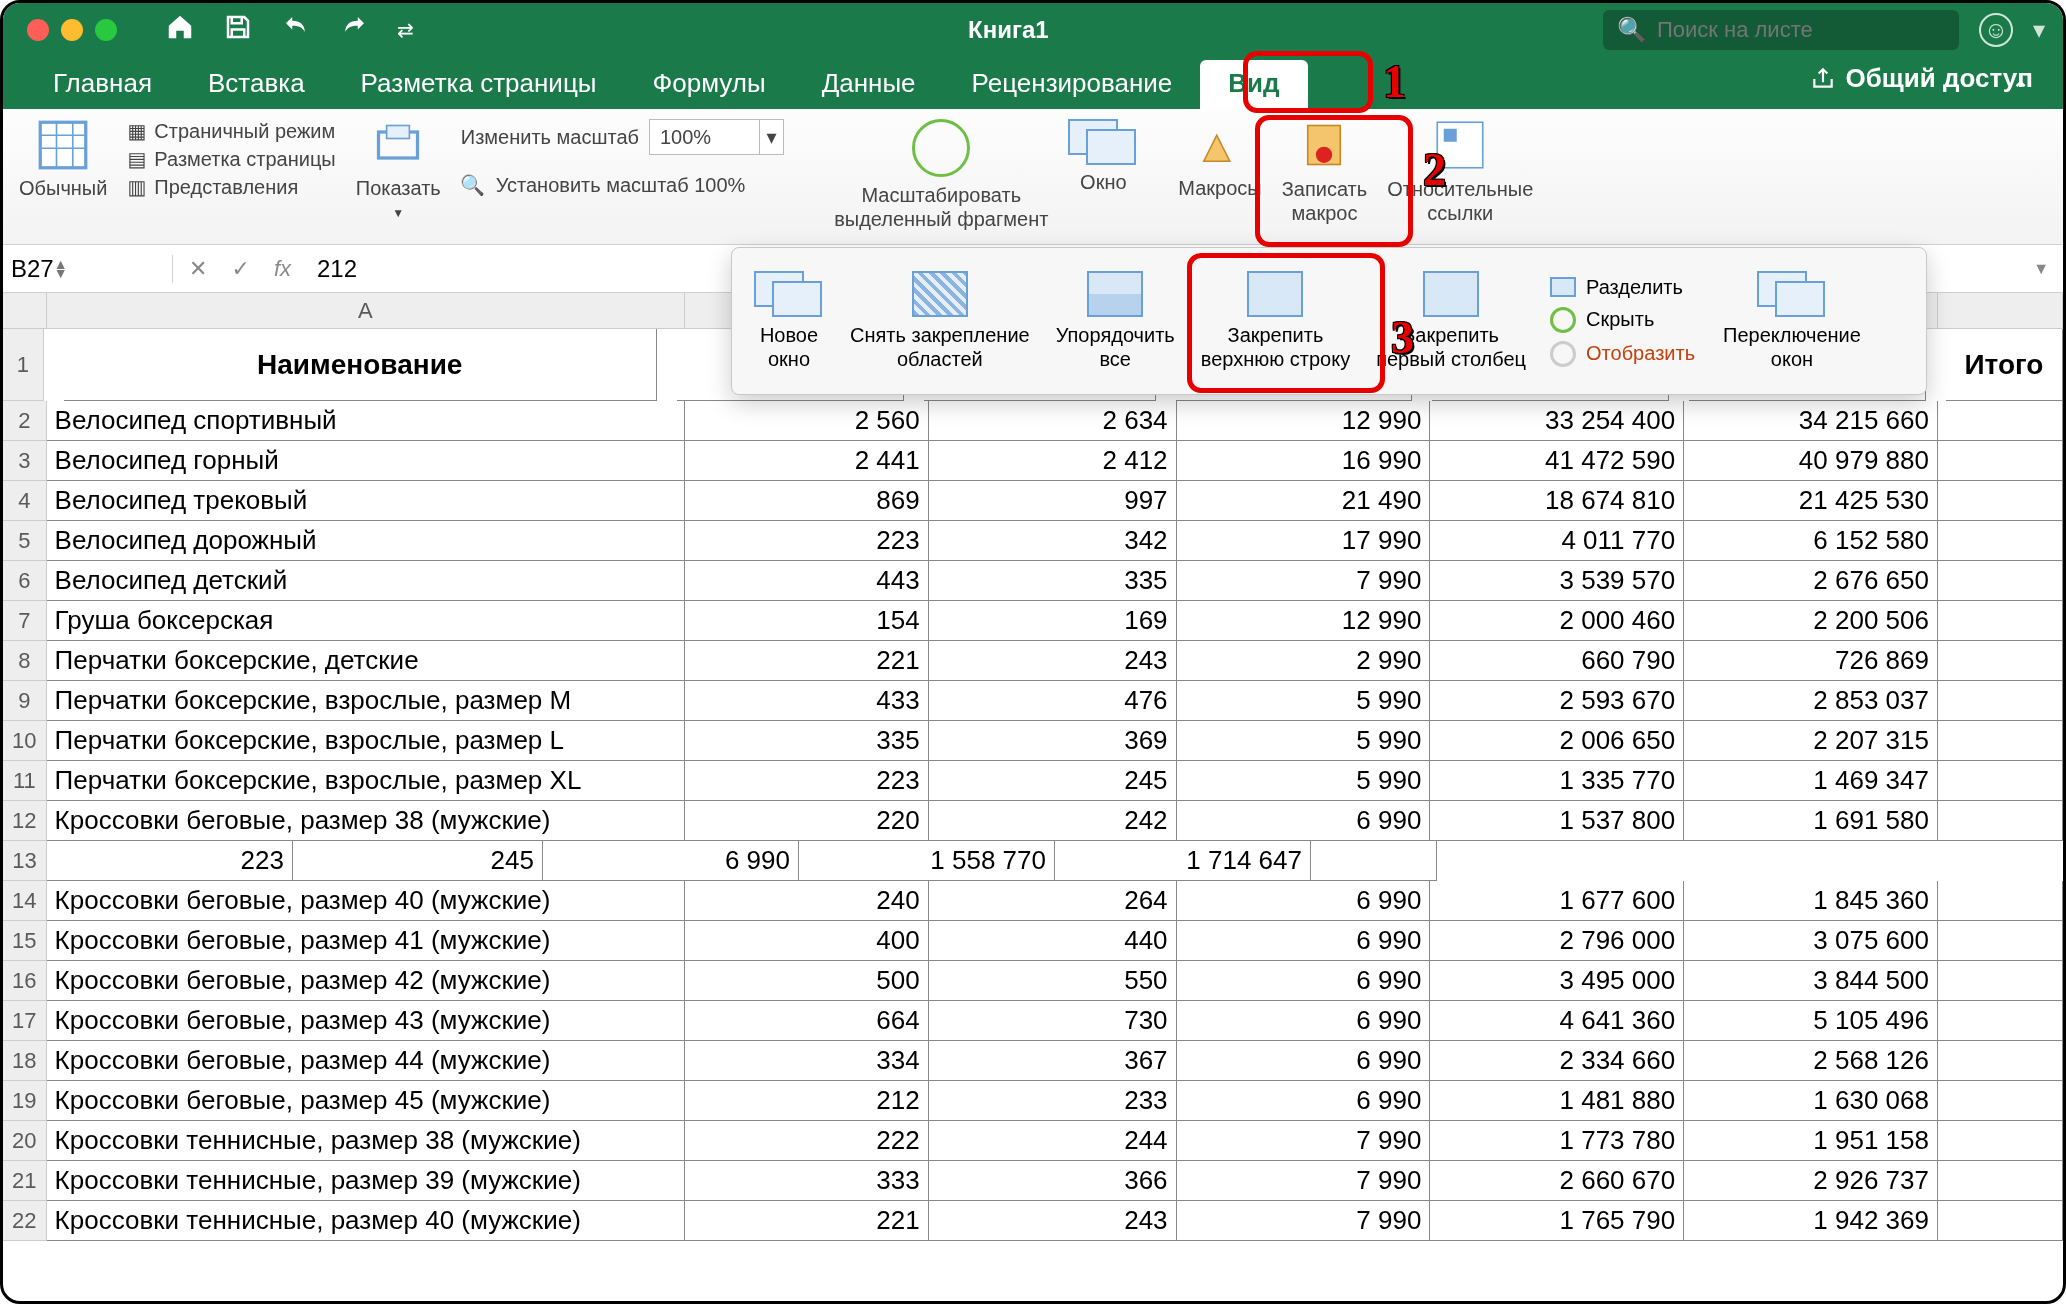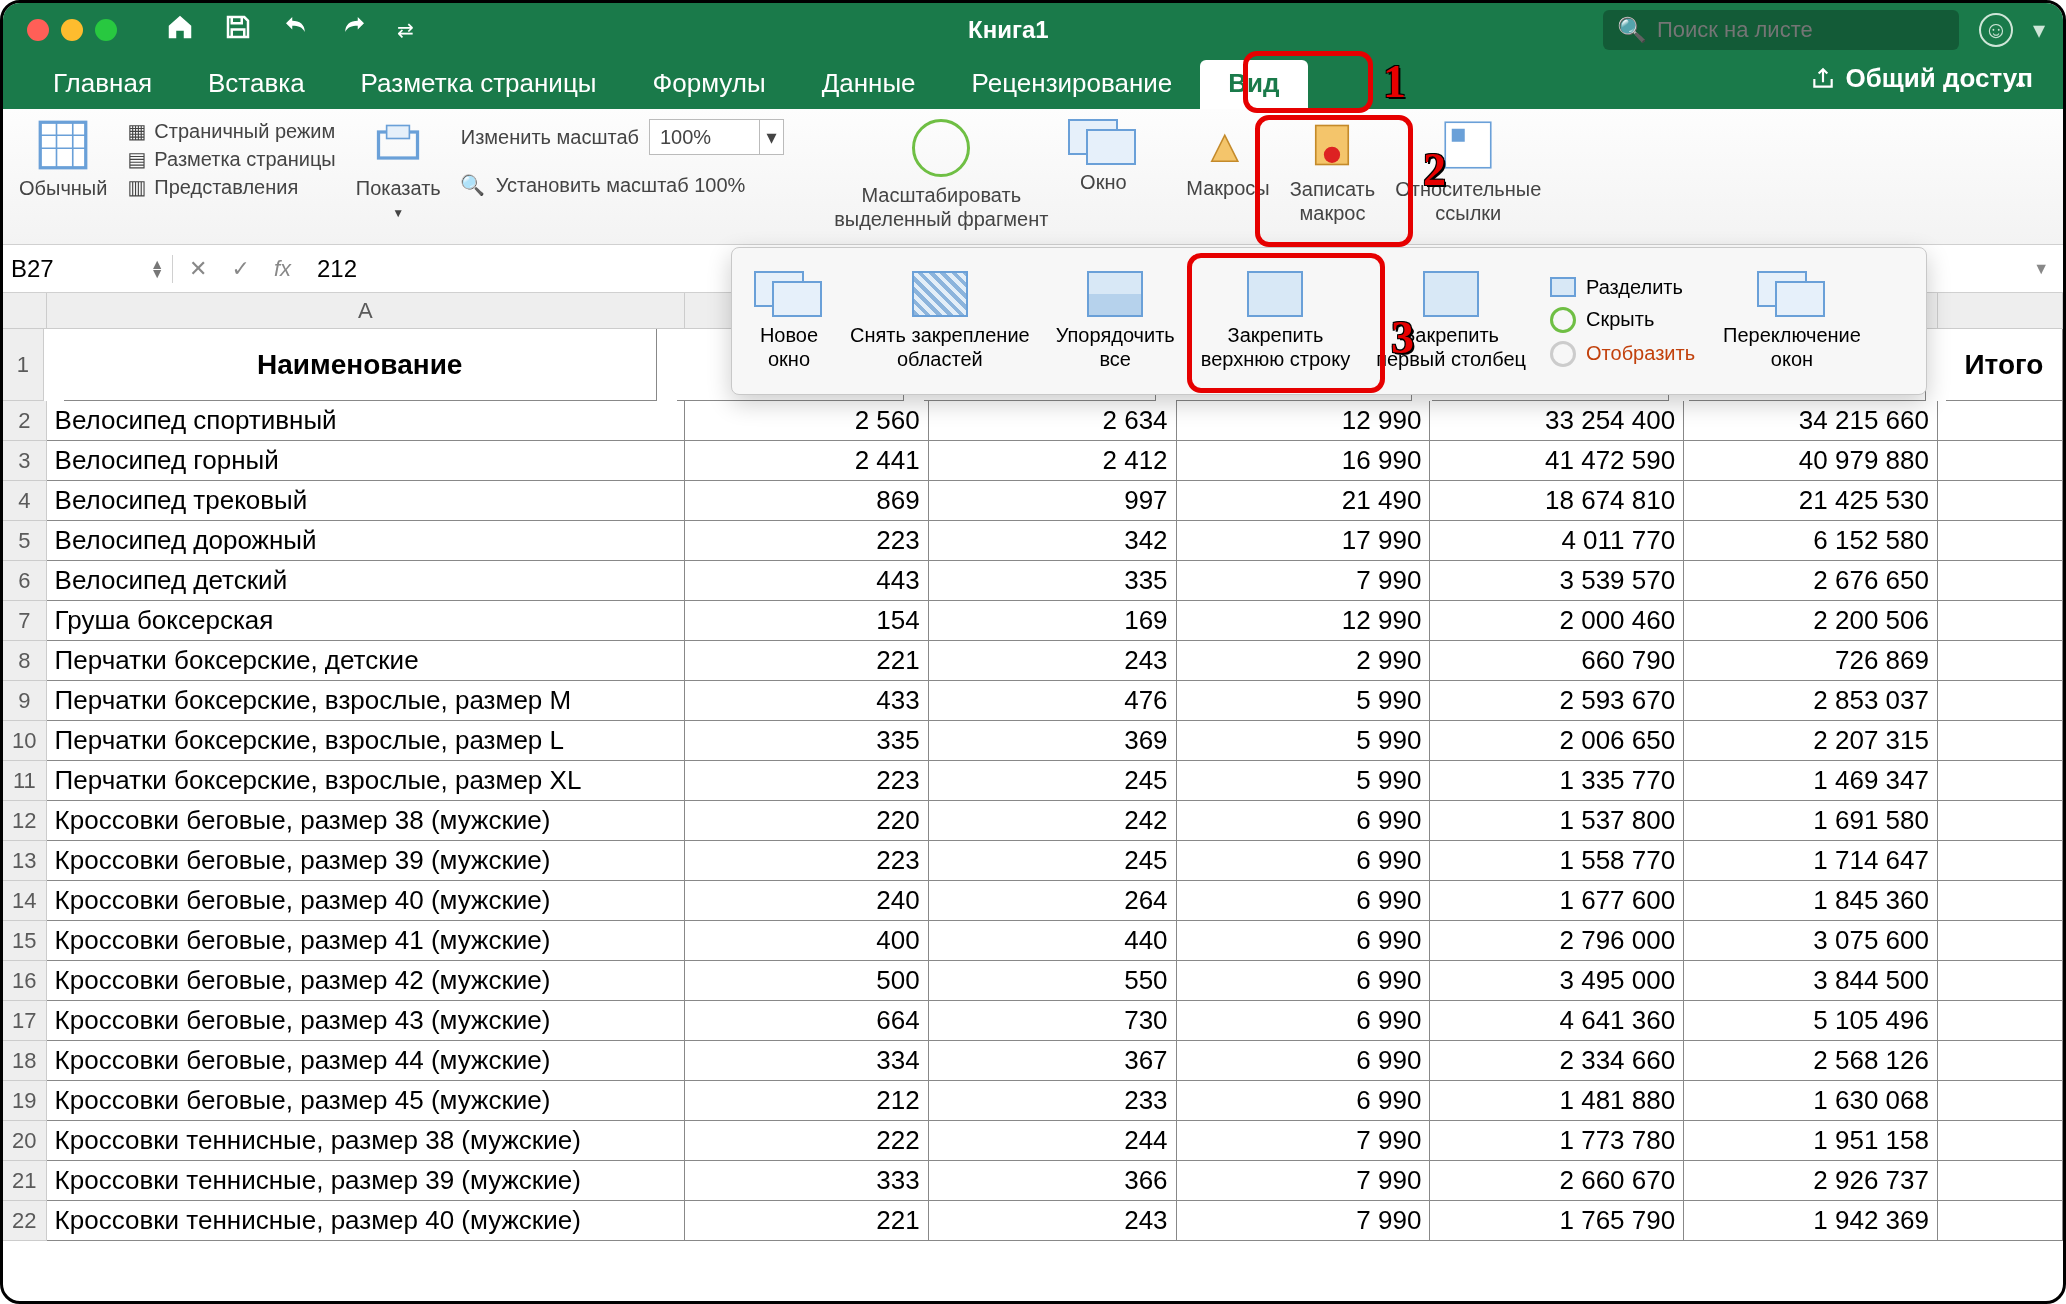--- a/index.html
+++ b/index.html
@@ -33,21 +33,21 @@
 .bigicon { width:52px; height:52px; }
 .riconline { display:flex; align-items:center; gap:10px;}
 .zoomsel { display:flex; align-items:center; border:1px solid #bbb; background:#fff; height:36px; }
 .zoomsel span{padding:0 48px 0 10px;}
 .zoomsel .dd{width:24px;border-left:1px solid #bbb;display:flex;align-items:center;justify-content:center;height:100%;}
 .zoomring { width:58px; height:58px; border:3px solid #6fbf44; border-radius:50%; }
 .twoline { display:flex;flex-direction:column;align-items:center;line-height:1.2;text-align:center;}
 
 
 .formulabar { height: 48px; border-bottom: 1px solid #d0d0d0; display:flex; align-items:center; background:#fff; }
-.namebox { width: 170px; border-right:1px solid #d0d0d0; display:flex; align-items:center; justify-content:space-between; padding:0 8px; font-size:24px;}
+.namebox { width: 170px; border-right:1px solid #d0d0d0; display:flex; align-items:center; padding:0 8px; font-size:24px;}
 .namebox .upd{display:flex;flex-direction:column;line-height:0.6;color:#777;font-size:14px;}
 .fbbtns { display:flex; gap:24px; padding:0 16px; color:#888; font-size:22px;}
 .fbbtns .fx{font-style:italic;}
 .fbinput { flex:1; padding-left:10px; font-size:24px; }
 
 
 .sheet { position:relative; }
 .colhead { display:flex; height:36px; color:#5a5a5a; font-size:22px; }
 .corner { width:44px; border-right:1px solid #ccc; border-bottom:1px solid #ccc; background:#eee;}
 .ch { border-right:1px solid #ccc; border-bottom:1px solid #ccc; background:#eee; display:flex; align-items:center; justify-content:center; }
@@ -189,21 +189,21 @@
         <span>выделенный фрагмент</span>
       </div>
   </div>
   <div class="bigbtn">
     <div class="overlap">
         <div class="a"></div>
         <div class="b"></div>
       </div>
     <span>Окно</span>
   </div>
-  <div class="bigbtn" style="margin-left:28px;">
+  <div class="bigbtn" style="margin-left:20px;">
     <svg class="bigicon" viewBox="0 0 32 32">
         <path d="M6 26 L14 10 L22 26 Z" fill="#f4c56b" stroke="#c48a2a"></path>
       </svg>
     <span>Макросы</span>
   </div>
   <div class="bigbtn">
     <svg class="bigicon" viewBox="0 0 32 32">
         <rect x="6" y="4" width="20" height="24" fill="#f4c56b" stroke="#c48a2a"></rect>
         <circle cx="16" cy="22" r="5" fill="#d22"></circle>
       </svg>
@@ -365,21 +365,20 @@
         <div class="cell wA ">Кроссовки беговые, размер 38 (мужские)</div>
         <div class="cell wB r">220</div>
         <div class="cell wC r">242</div>
         <div class="cell wD r">6 990</div>
         <div class="cell wE r">1 537 800</div>
         <div class="cell wF r">1 691 580</div>
         <div class="cell wG "></div>
       </div>
       <div class="row">
         <div class="rh">13</div>
-        <div class="cell wA ">Кроссовки беговые, размер 39 (мужские)</div>
         <div class="cell wB r">223</div>
         <div class="cell wC r">245</div>
         <div class="cell wD r">6 990</div>
         <div class="cell wE r">1 558 770</div>
         <div class="cell wF r">1 714 647</div>
         <div class="cell wG "></div>
       </div>
       <div class="row">
         <div class="rh">14</div>
         <div class="cell wA ">Кроссовки беговые, размер 40 (мужские)</div>

